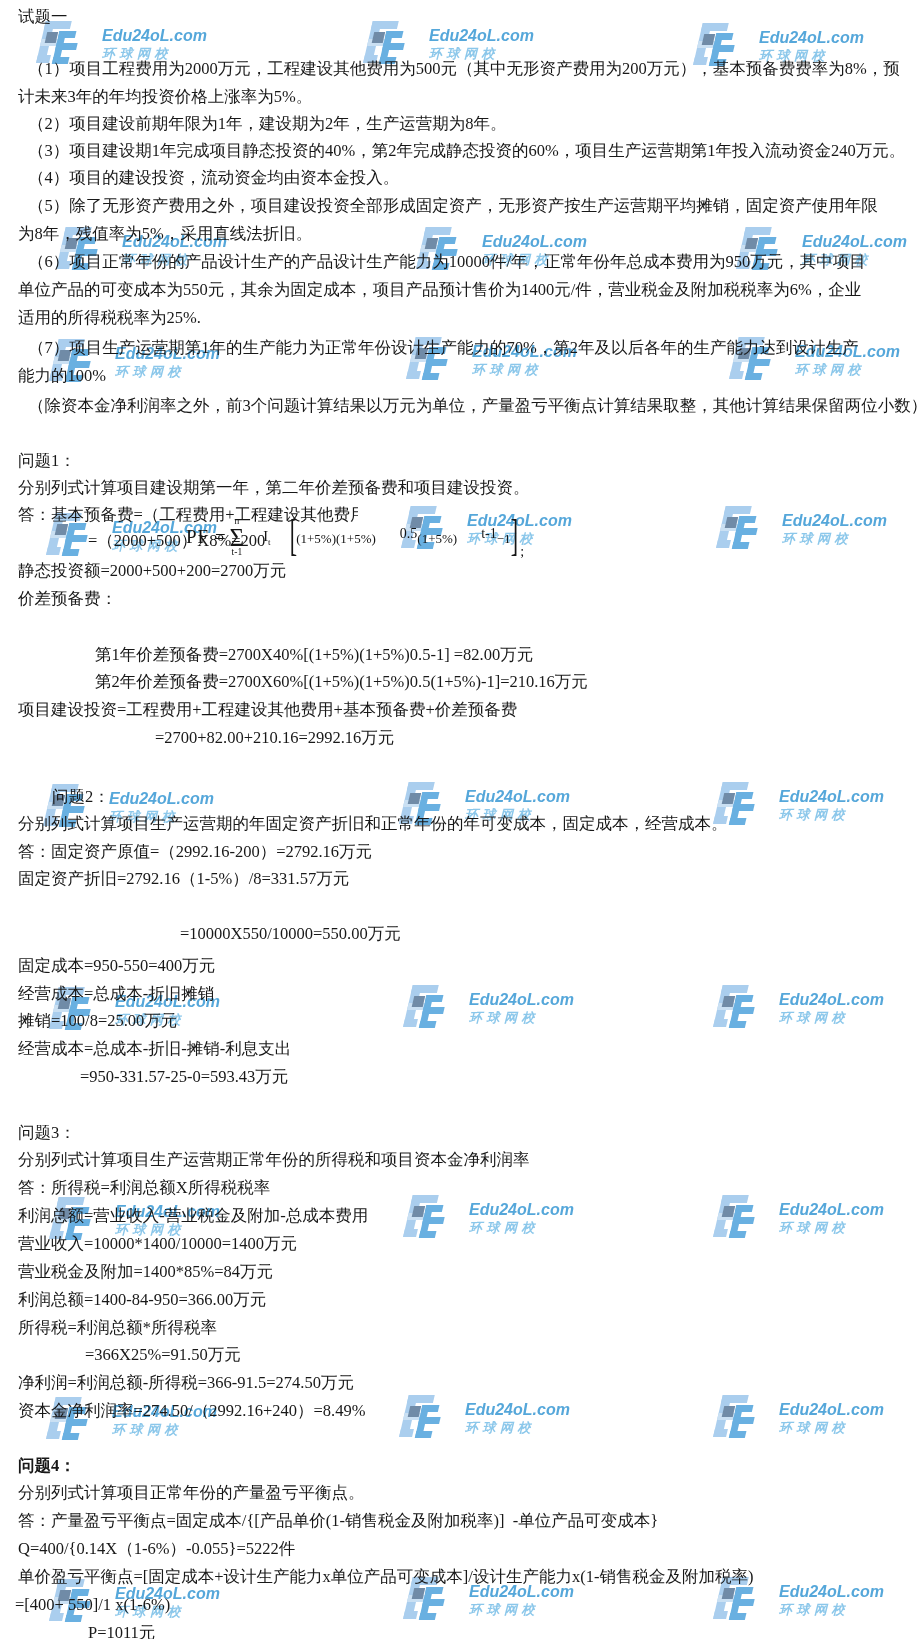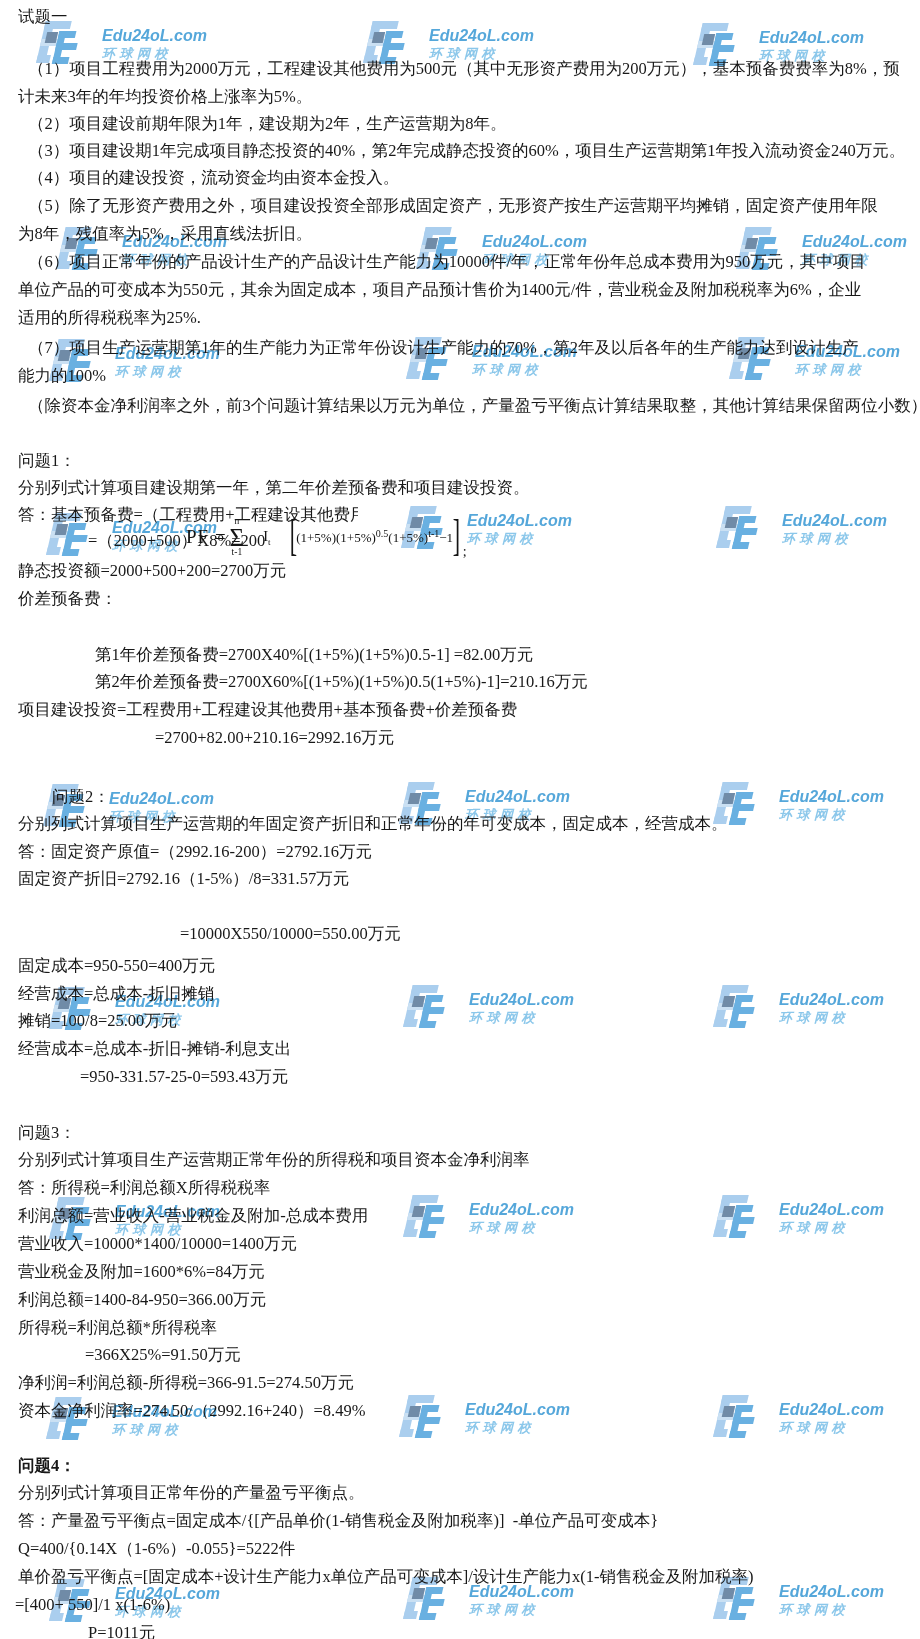--- a/index.html
+++ b/index.html
@@ -16,21 +16,21 @@
   .formula{position:absolute;left:186px;top:517px;display:flex;align-items:center;z-index:2;color:#141414;
            font-family:"Liberation Serif","DejaVu Serif",serif;}
   .f-pf{font-size:19px;margin-right:3px;letter-spacing:1px;}
   .f-sum{display:flex;flex-direction:column;align-items:center;line-height:1;}
   .f-limit{font-size:9.5px;line-height:1;}
   .f-sigma{font-size:25px;line-height:.85;}
   .f-it{font-size:14.5px;margin:0 19px;}
   .f-it sub{font-size:9px;}
   .f-br{font-size:44px;line-height:.75;transform:scaleX(.5);margin:0 -4px;position:relative;top:-2px;}
   .f-body{font-size:13px;white-space:nowrap;}
-  .f-body sup{font-size:10px;}
+  .f-body sup{font-size:14px;margin-left:24px;}
   .f-semi{font-size:14px;align-self:flex-end;margin-left:3px;position:relative;top:3px;}
 </style>
 </head>
 <body>
 
 <div id="page">
 
   <div class="formula">
     <span class="f-pf">PF =</span>
     <span class="f-sum">
@@ -589,21 +589,21 @@
     <div class="line" style="left: 18px; top: 955px;"><span>固定成本=950-550=400万元</span></div>
     <div class="line" style="left: 18px; top: 983px;"><span>经营成本=总成本-折旧摊销</span></div>
     <div class="line" style="left: 18px; top: 1010px;"><span>摊销=100/8=25.00万元</span></div>
     <div class="line" style="left: 18px; top: 1038px;"><span>经营成本=总成本-折旧-摊销-利息支出</span></div>
     <div class="line" style="left: 80px; top: 1066px;"><span>=950-331.57-25-0=593.43万元</span></div>
     <div class="line" style="left: 18px; top: 1122px;"><span>问题3：</span></div>
     <div class="line" style="left: 18px; top: 1149px;"><span>分别列式计算项目生产运营期正常年份的所得税和项目资本金净利润率</span></div>
     <div class="line" style="left: 18px; top: 1177px;"><span>答：所得税=利润总额X所得税税率</span></div>
     <div class="line" style="left: 18px; top: 1205px;"><span>利润总额=营业收入-营业税金及附加-总成本费用</span></div>
     <div class="line" style="left: 18px; top: 1233px;"><span>营业收入=10000*1400/10000=1400万元</span></div>
-    <div class="line" style="left: 18px; top: 1261px;"><span>营业税金及附加=1600*6%=84万元</span></div>
+    <div class="line" style="left: 18px; top: 1261px;"><span>营业税金及附加=1400*85%=84万元</span></div>
     <div class="line" style="left: 18px; top: 1289px;"><span>利润总额=1400-84-950=366.00万元</span></div>
     <div class="line" style="left: 18px; top: 1317px;"><span>所得税=利润总额*所得税率</span></div>
     <div class="line" style="left: 85px; top: 1344px;"><span>=366X25%=91.50万元</span></div>
     <div class="line" style="left: 18px; top: 1372px;"><span>净利润=利润总额-所得税=366-91.5=274.50万元</span></div>
     <div class="line" style="left: 18px; top: 1400px;"><span>资本金净利润率=274.50/（2992.16+240）=8.49%</span></div>
     <div class="line" style="left: 18px; top: 1455px; font-weight: bold;"><span>问题4：</span></div>
     <div class="line" style="left: 18px; top: 1482px;"><span>分别列式计算项目正常年份的产量盈亏平衡点。</span></div>
     <div class="line" style="left: 18px; top: 1510px;"><span>答：产量盈亏平衡点=固定成本/{[产品单价(1-销售税金及附加税率)]  -单位产品可变成本}</span></div>
     <div class="line" style="left: 18px; top: 1538px;"><span>Q=400/{0.14X（1-6%）-0.055}=5222件</span></div>
     <div class="line" style="left: 18px; top: 1566px;"><span>单价盈亏平衡点=[固定成本+设计生产能力x单位产品可变成本]/设计生产能力x(1-销售税金及附加税率)</span></div>

